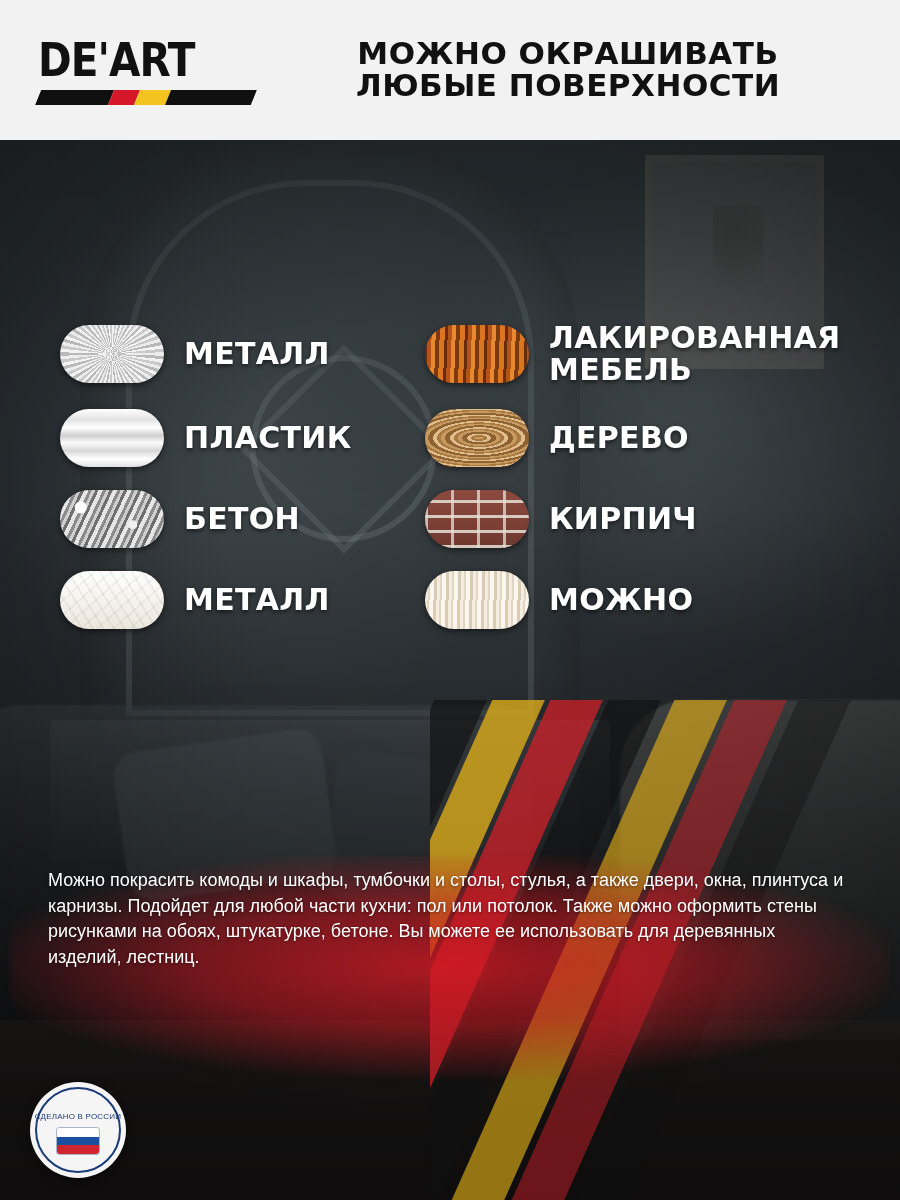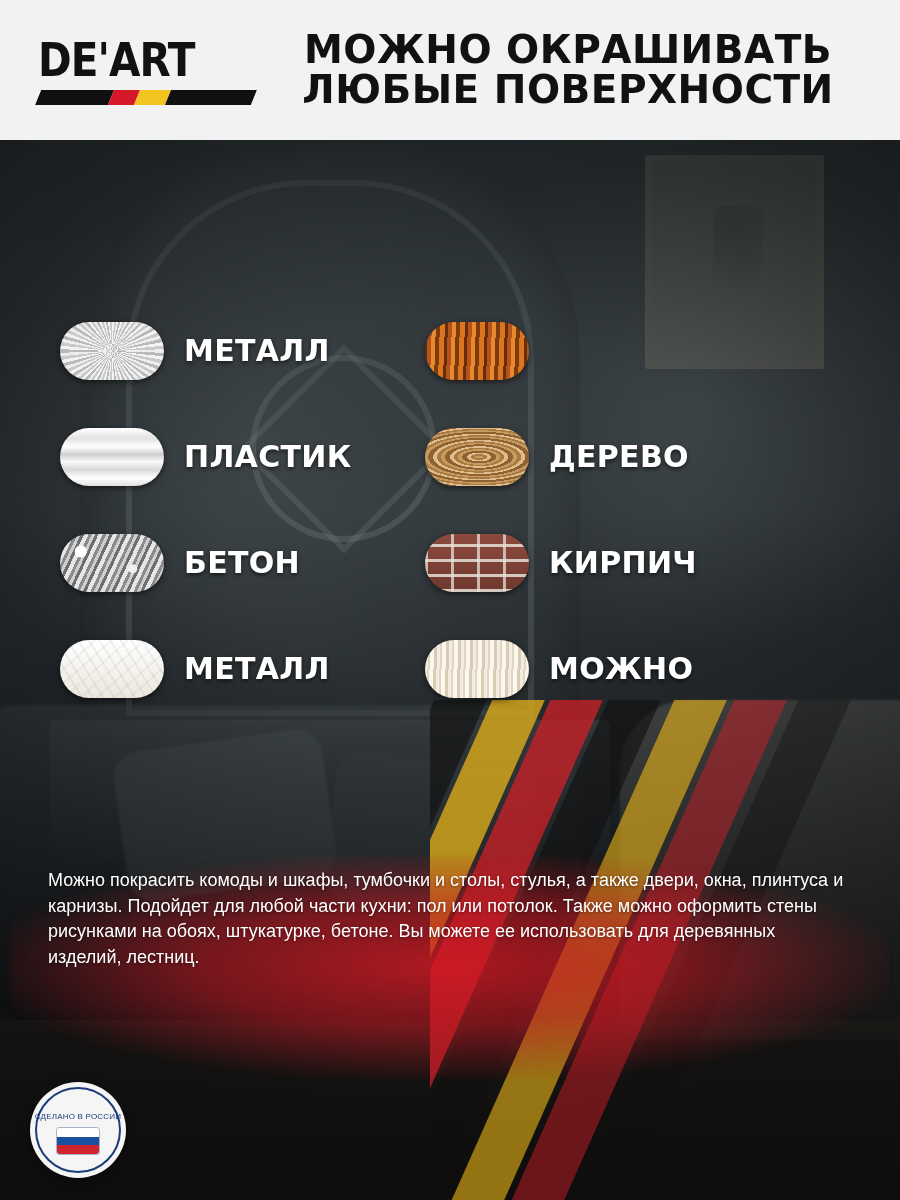--- a/index.html
+++ b/index.html
@@ -66,21 +66,21 @@
   .flag-red   { width: 12%; background: #d6172a; }
   .flag-gold  { width: 14%; background: #f3c320; }
   .flag-black2{ width: 40%; background: #101010; }
 
   .header-title {
     flex: 1;
     text-align: center;
     padding-right: 26px;
     font-family: "DejaVu Sans", sans-serif;
     font-weight: bold;
-    font-size: 39px;
+    font-size: 31px;
     line-height: 1.02;
     color: #111111;
     letter-spacing: 0.5px;
   }
   .header-title span { display: block; white-space: nowrap; }
 
   
   .photo {
     position: absolute;
     left: 0; top: 140px;
@@ -222,21 +222,21 @@
   .s6 { left: 360px; background: #d02028; opacity: .55; }
   .s7 { left: 424px; background: #111111; opacity: .45; }
 
   
   .materials {
     position: absolute;
     left: 60px; top: 322px;
     width: 800px;
     display: grid;
     grid-template-columns: 365px 1fr;
-    row-gap: 48px;
+    row-gap: 23px;
     z-index: 6;
   }
   .mat {
     display: flex;
     align-items: center;
     gap: 20px;
   }
   .swatch {
     width: 104px;
     height: 58px;
@@ -422,20 +422,21 @@
 
   <div class="materials">
 
     <div class="mat">
       <div class="swatch sw-metal"></div>
       <div class="mat-label">МЕТАЛЛ</div>
     </div>
 
     <div class="mat">
       <div class="swatch sw-lacquer"></div>
+      <div class="mat-label">ЛАКИРОВАННАЯ МЕБЕЛЬ</div>
     </div>
 
     <div class="mat">
       <div class="swatch sw-plastic"></div>
       <div class="mat-label">ПЛАСТИК</div>
     </div>
 
     <div class="mat">
       <div class="swatch sw-wood"></div>
       <div class="mat-label">ДЕРЕВО</div>

